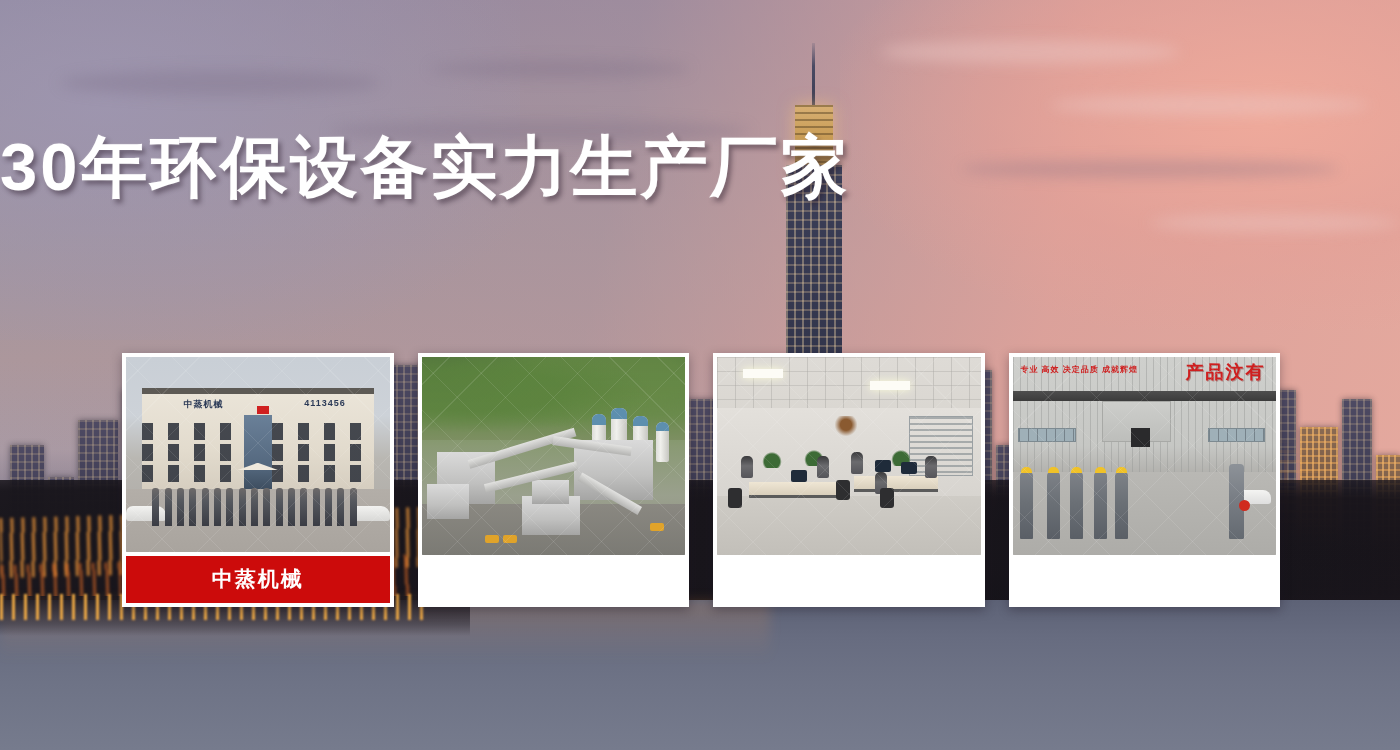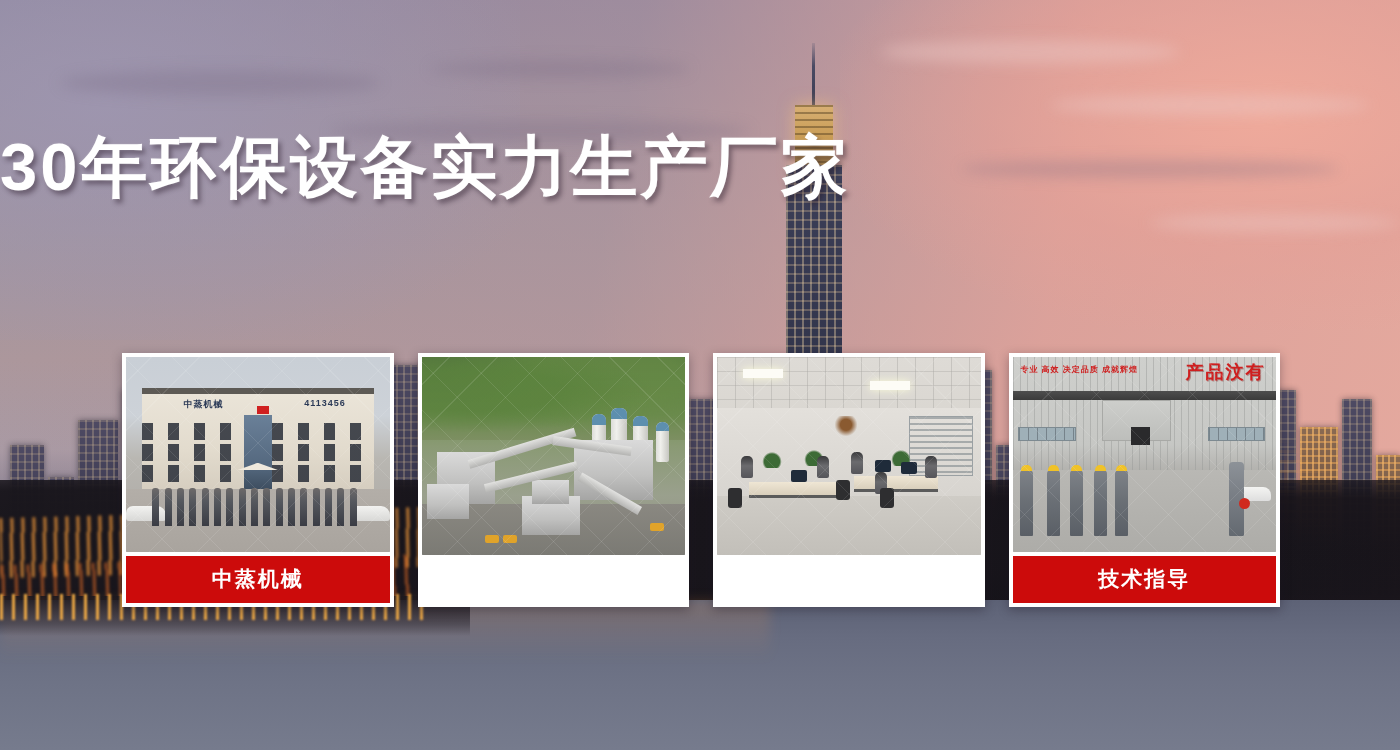--- a/index.html
+++ b/index.html
@@ -597,17 +597,16 @@
             <div class="hat"></div>
           </div>
         <div class="wk" style="left:39%;">
             <div class="hat"></div>
           </div>
         <div class="boss">
             <div class="redhat"></div>
           </div>
         <div class="wm"></div>
       </div>
-      <div class="caption">技术指导</div>
     </div>
 
   </div>
 </div>
 
 </body></html>

